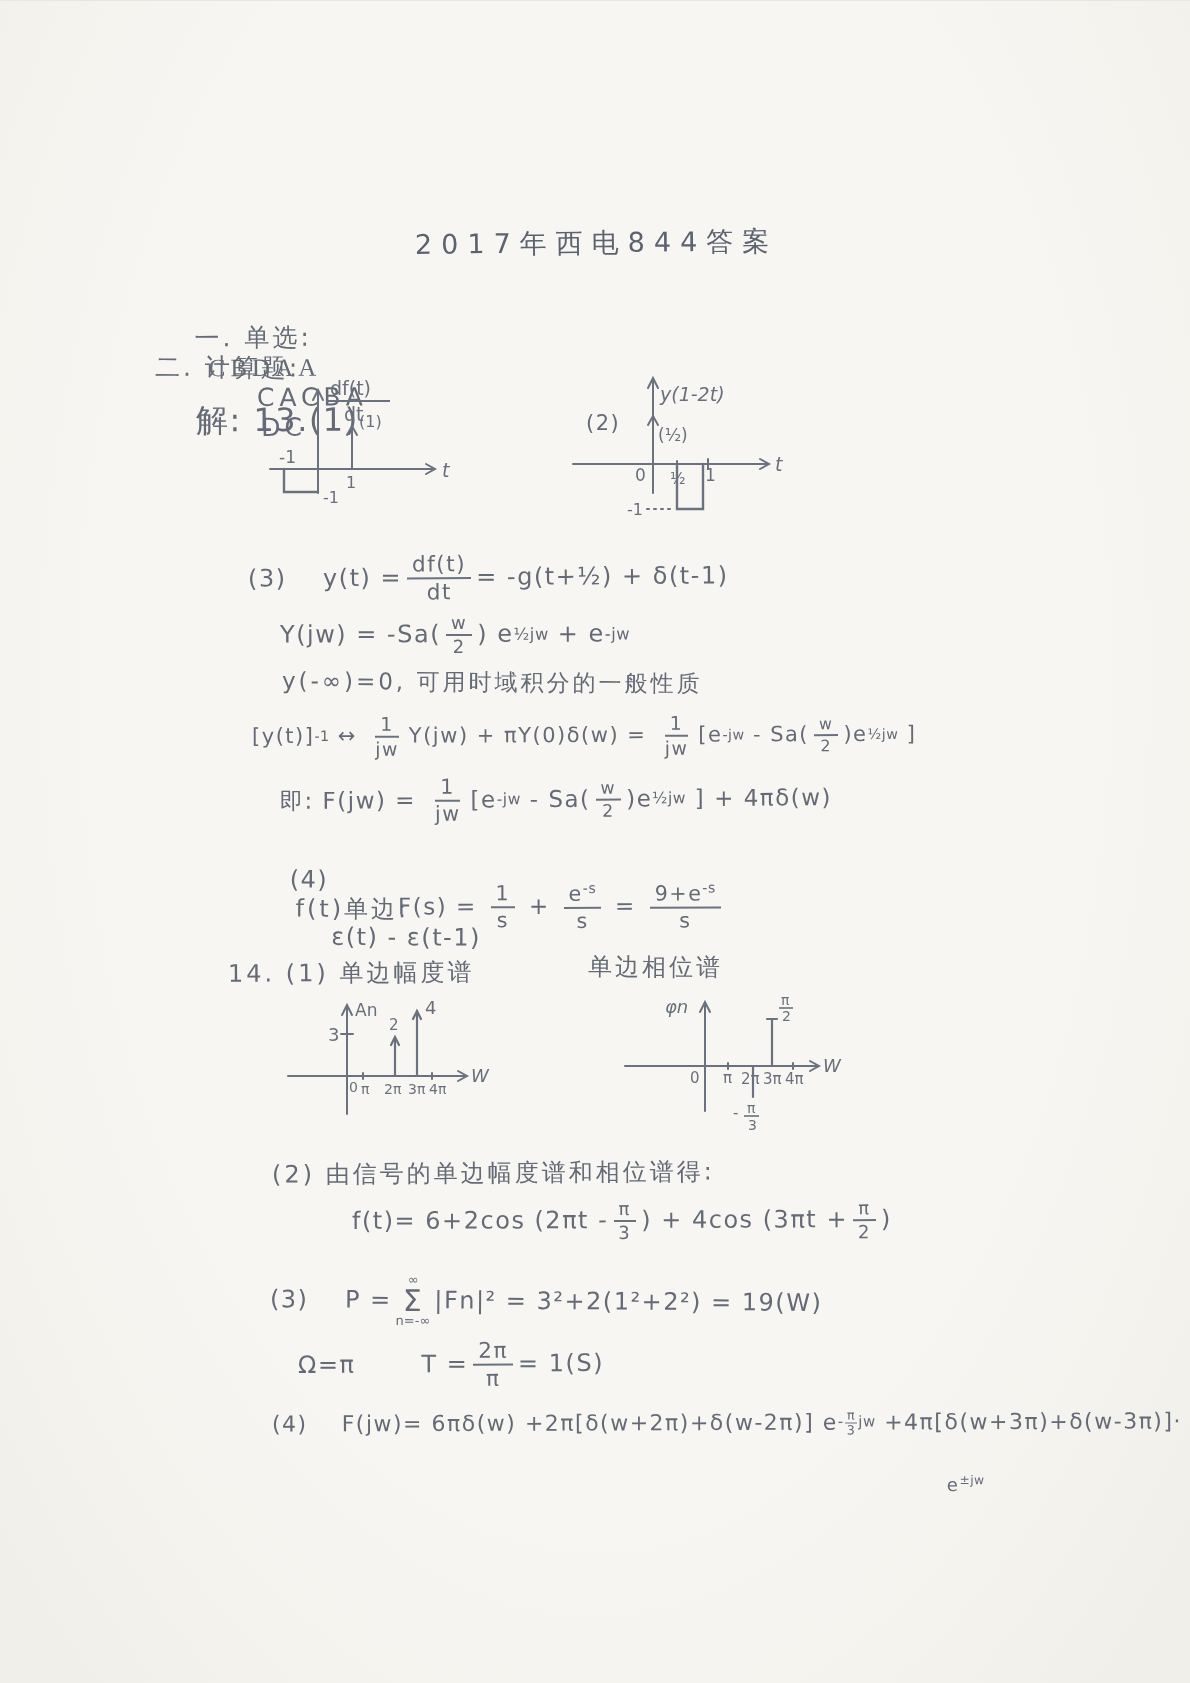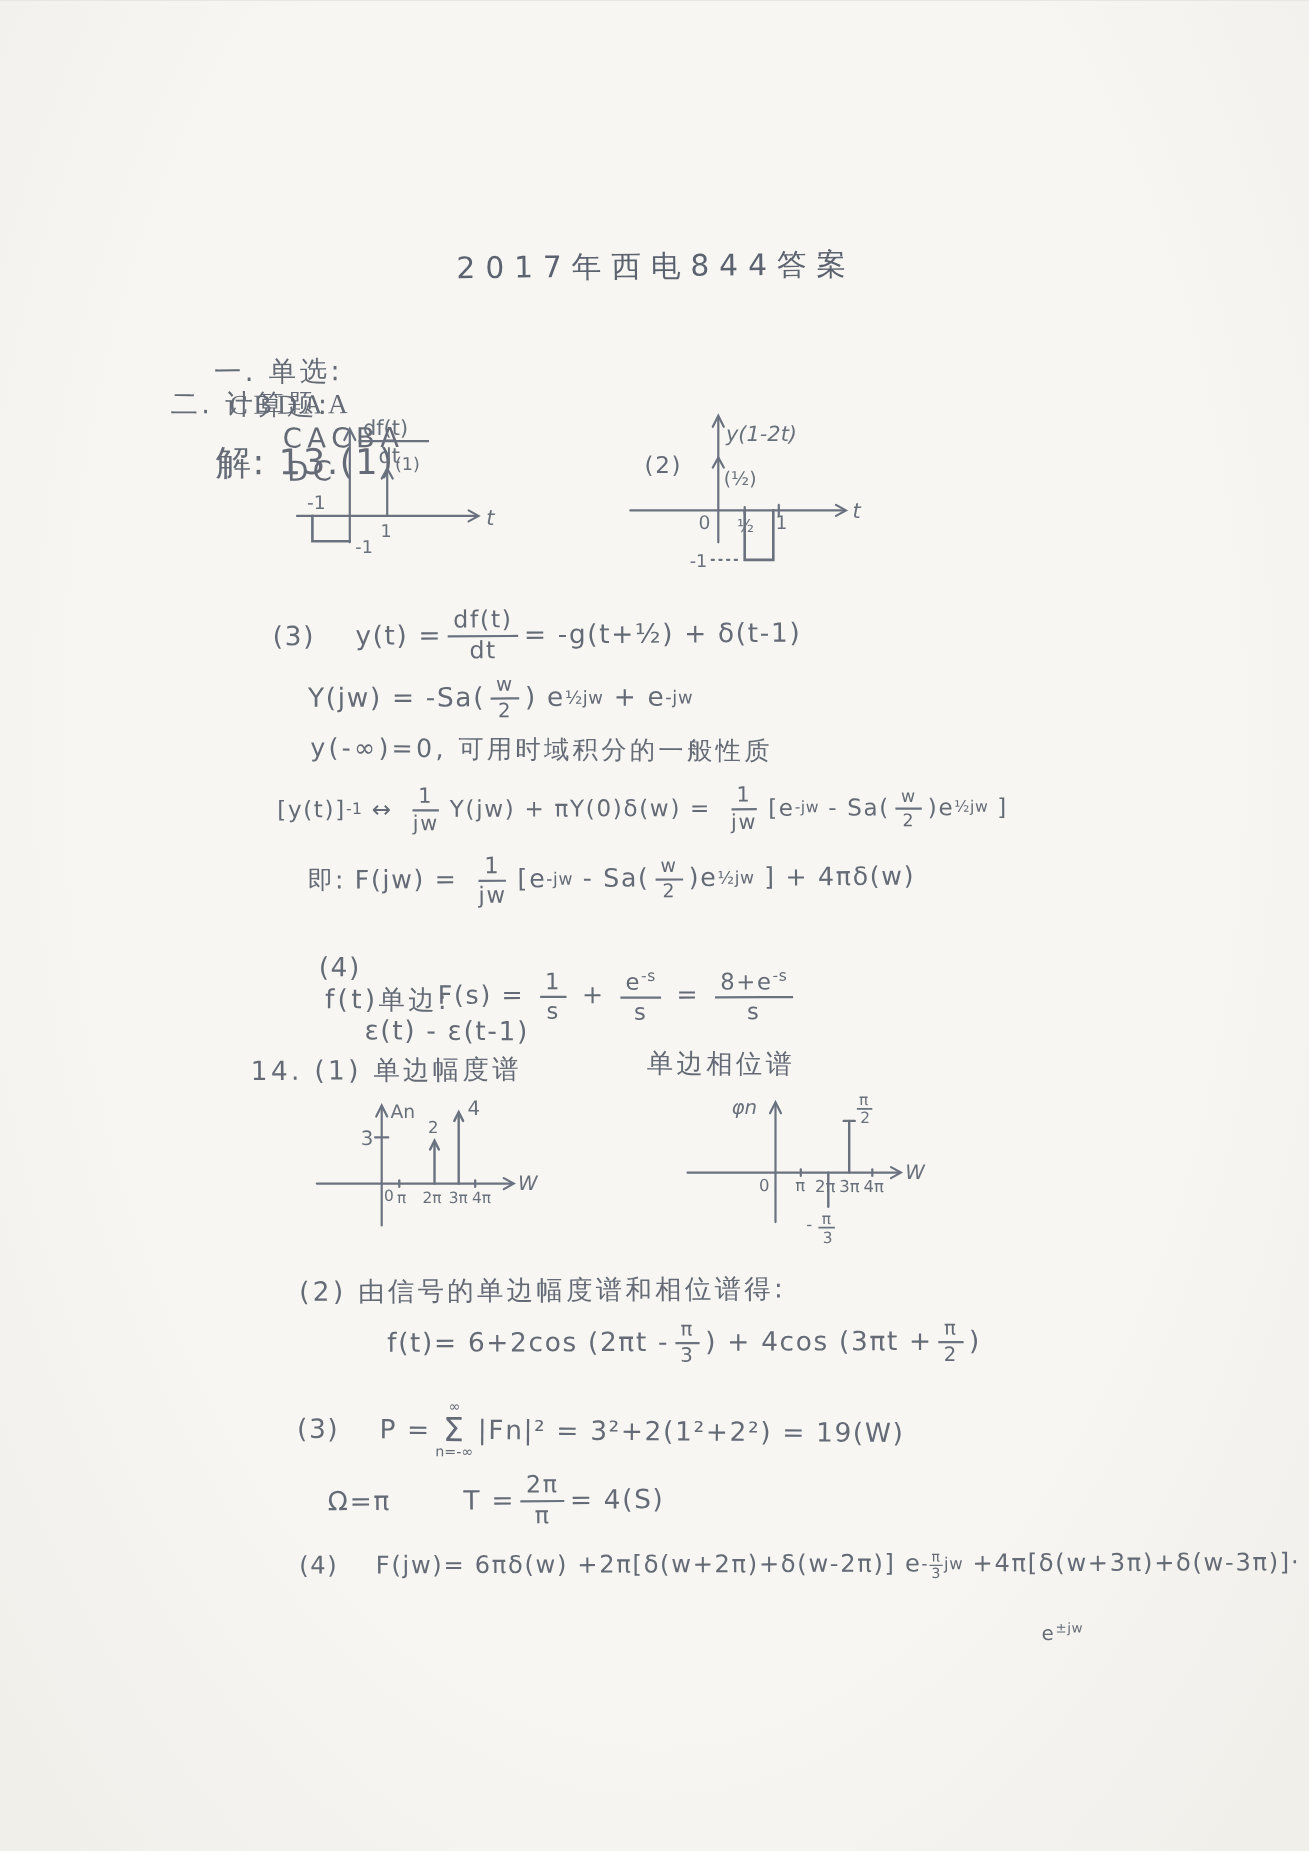--- a/index.html
+++ b/index.html
@@ -174,21 +174,21 @@
       <span class="num">1</span>
       <span class="den">s</span>
     </span>
     <span> + </span>
     <span class="frac">
       <span class="num"><span>e</span><sup>-s</sup></span>
       <span class="den">s</span>
     </span>
     <span> = </span>
     <span class="frac">
-      <span class="num"><span>8+e</span><sup>-s</sup></span>
+      <span class="num"><span>9+e</span><sup>-s</sup></span>
       <span class="den">s</span>
     </span>
   </div>
 
   <div class="line cjk r1" style="left:228px;top:958px;font-size:24px;">14. (1) 单边幅度谱</div>
   <div class="line cjk r2" style="left:588px;top:952px;font-size:24px;">单边相位谱</div>
 
   <svg width="210" height="130" style="position:absolute;left:283px;top:995px;">
     <g stroke="#6a7280" stroke-width="2" fill="none" stroke-linecap="round">
       <line x1="5" y1="80" x2="183" y2="80"></line>
@@ -278,21 +278,21 @@
     <span>|Fn|² = 3²+2(1²+2²) = 19(W)</span>
   </div>
 
   <div class="line eq r1" style="left:298px;top:1338px;font-size:24px;">
     <span>Ω=π</span>
     <span style="margin-left:66px;">T =</span>
     <span class="frac">
       <span class="num">2π</span>
       <span class="den">π</span>
     </span>
-    <span>= 4(S)</span>
+    <span>= 1(S)</span>
   </div>
 
   <div class="line eq r3" style="left:272px;top:1396px;font-size:22px;">
     <span>(4)</span>&nbsp;
     <span>F(jw)= 6πδ(w) +2π[δ(w+2π)+δ(w-2π)] e</span>
     <sup style="display:inline-flex;align-items:center;">
       <span>-</span>
       <span class="frac" style="font-size:0.85em;margin:0 1px;">
         <span class="num" style="border-bottom-width:1.5px;padding:0 2px;">π</span>
         <span class="den" style="padding:0 2px;">3</span>

